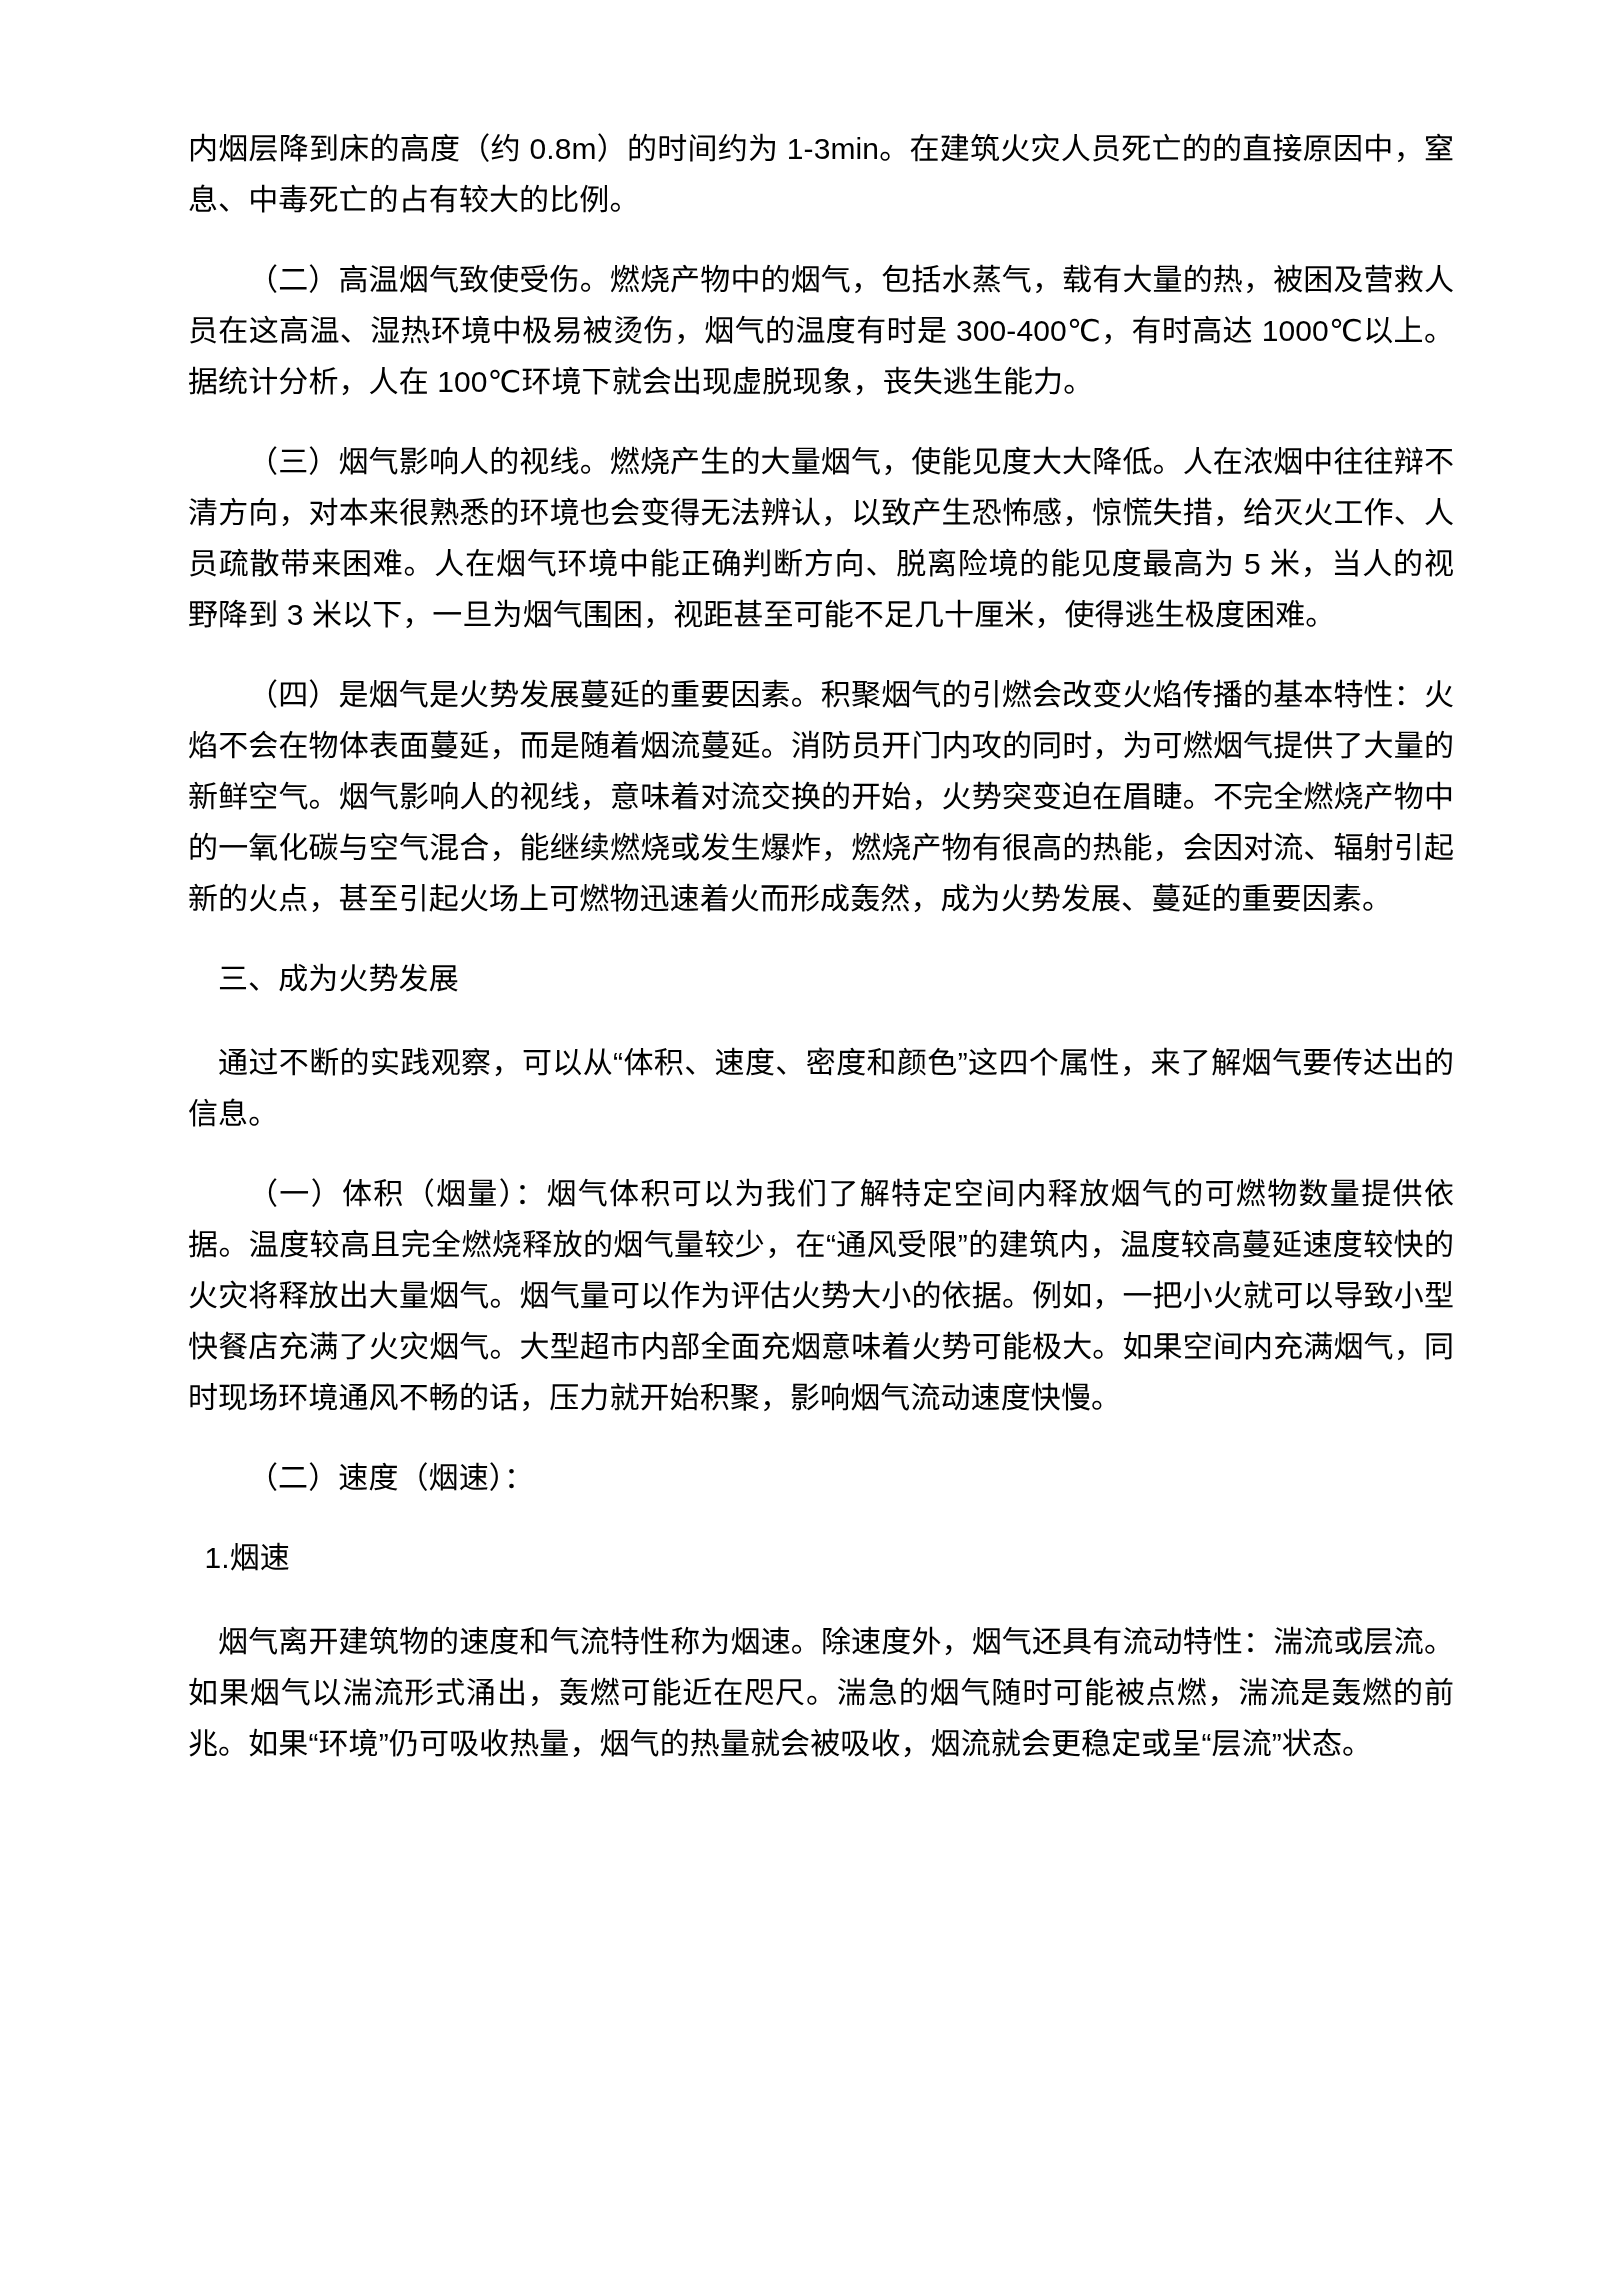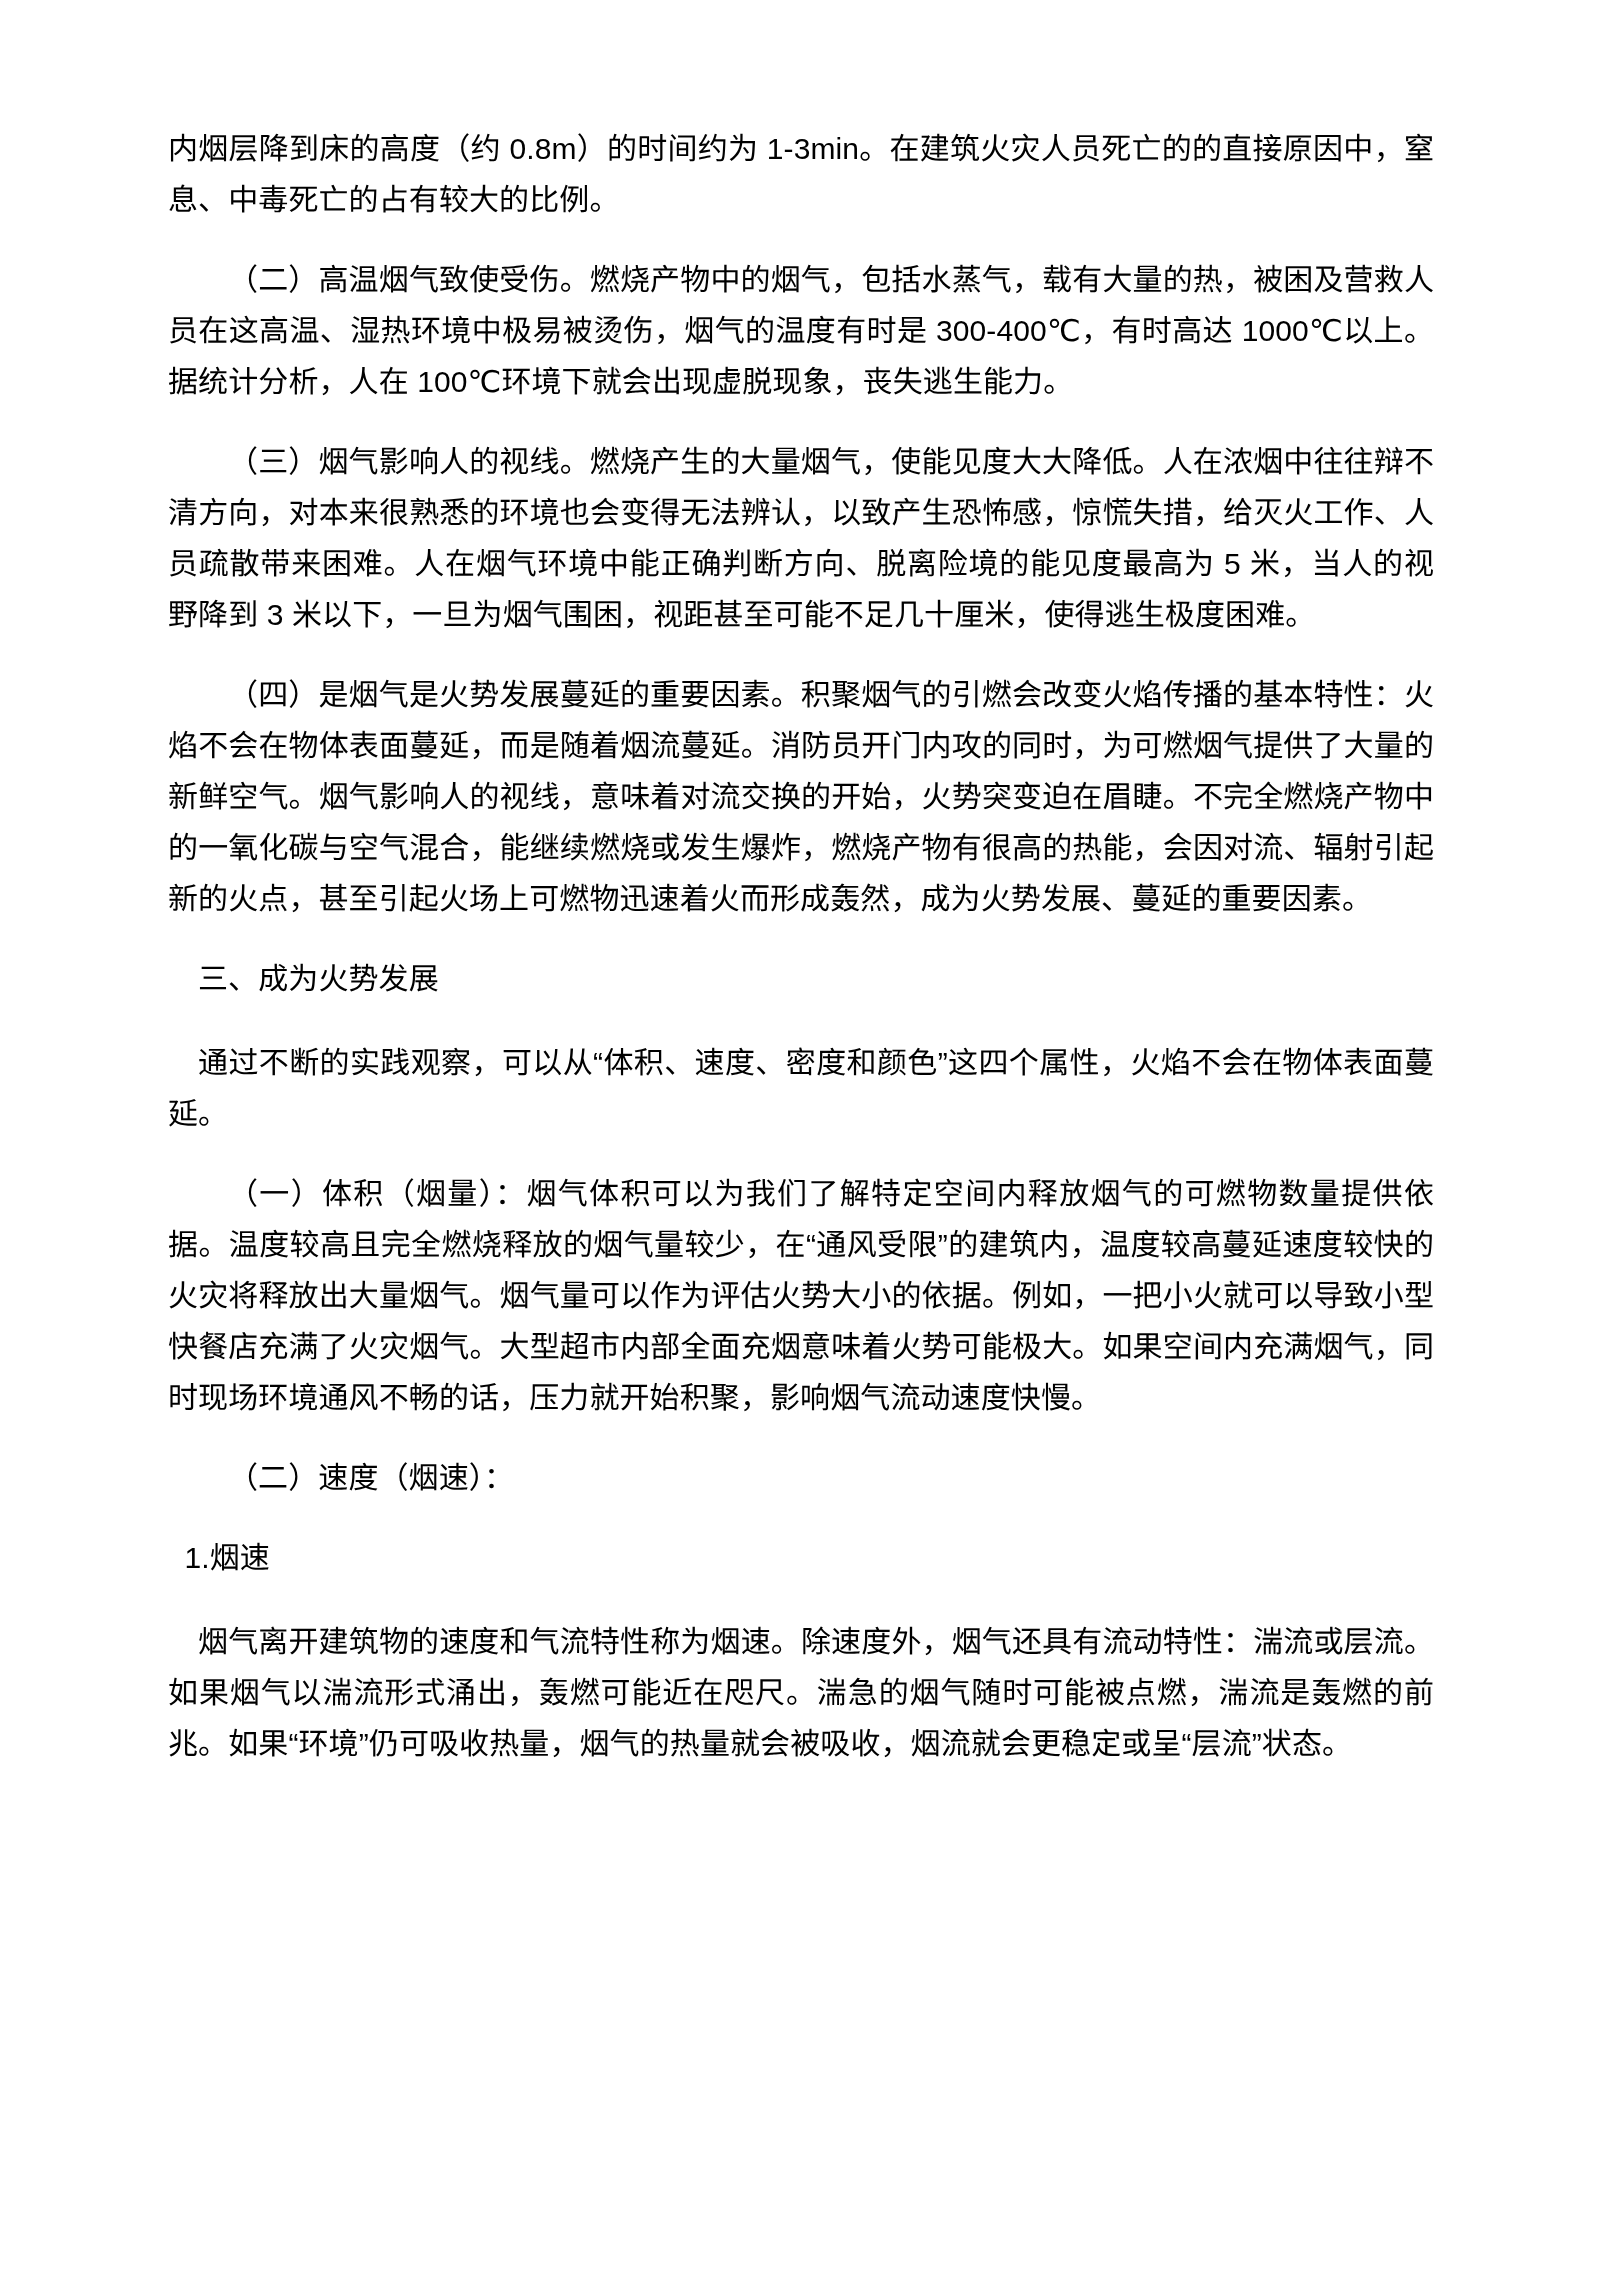--- a/index.html
+++ b/index.html
@@ -19,21 +19,21 @@
     width: 1621px;
     height: 2293px;
     margin: 0 auto;
     background: #ffffff;
     box-sizing: border-box;
     overflow: hidden;
   }
 
   .page-body {
     position: absolute;
-    left: 168px;
+    left: 188px;
     top: 123px;
     width: 1266px;
   }
 
   
   .block {
     font-size: 30px;
     line-height: 51px;
     letter-spacing: 0.1px;
     text-align: justify;
@@ -86,21 +86,21 @@
     <p class="block cont">内烟层降到床的高度（约 0.8m）的时间约为 1-3min。在建筑火灾人员死亡的的直接原因中，窒息、中毒死亡的占有较大的比例。</p>
 
     <p class="block indent">（二）高温烟气致使受伤。燃烧产物中的烟气，包括水蒸气，载有大量的热，被困及营救人员在这高温、湿热环境中极易被烫伤，烟气的温度有时是 300-400℃，有时高达 1000℃以上。据统计分析，人在 100℃环境下就会出现虚脱现象，丧失逃生能力。</p>
 
     <p class="block indent">（三）烟气影响人的视线。燃烧产生的大量烟气，使能见度大大降低。人在浓烟中往往辩不清方向，对本来很熟悉的环境也会变得无法辨认，以致产生恐怖感，惊慌失措，给灭火工作、人员疏散带来困难。人在烟气环境中能正确判断方向、脱离险境的能见度最高为 5 米，当人的视野降到 3 米以下，一旦为烟气围困，视距甚至可能不足几十厘米，使得逃生极度困难。</p>
 
     <p class="block indent">（四）是烟气是火势发展蔓延的重要因素。积聚烟气的引燃会改变火焰传播的基本特性：火焰不会在物体表面蔓延，而是随着烟流蔓延。消防员开门内攻的同时，为可燃烟气提供了大量的新鲜空气。烟气影响人的视线，意味着对流交换的开始，火势突变迫在眉睫。不完全燃烧产物中的一氧化碳与空气混合，能继续燃烧或发生爆炸，燃烧产物有很高的热能，会因对流、辐射引起新的火点，甚至引起火场上可燃物迅速着火而形成轰然，成为火势发展、蔓延的重要因素。</p>
 
     <p class="block heading gap-lg">三、成为火势发展</p>
 
-    <p class="block indent-1">通过不断的实践观察，可以从“体积、速度、密度和颜色”这四个属性，火焰不会在物体表面蔓延。</p>
+    <p class="block indent-1">通过不断的实践观察，可以从“体积、速度、密度和颜色”这四个属性，来了解烟气要传达出的信息。</p>
 
     <p class="block indent">（一）体积（烟量）：烟气体积可以为我们了解特定空间内释放烟气的可燃物数量提供依据。温度较高且完全燃烧释放的烟气量较少，在“通风受限”的建筑内，温度较高蔓延速度较快的火灾将释放出大量烟气。烟气量可以作为评估火势大小的依据。例如，一把小火就可以导致小型快餐店充满了火灾烟气。大型超市内部全面充烟意味着火势可能极大。如果空间内充满烟气，同时现场环境通风不畅的话，压力就开始积聚，影响烟气流动速度快慢。</p>
 
     <p class="block indent">（二）速度（烟速）：</p>
 
     <p class="block indent-half gap-lg">1.烟速</p>
 
     <p class="block indent-1">烟气离开建筑物的速度和气流特性称为烟速。除速度外，烟气还具有流动特性：湍流或层流。如果烟气以湍流形式涌出，轰燃可能近在咫尺。湍急的烟气随时可能被点燃，湍流是轰燃的前兆。如果“环境”仍可吸收热量，烟气的热量就会被吸收，烟流就会更稳定或呈“层流”状态。</p>
 
 

